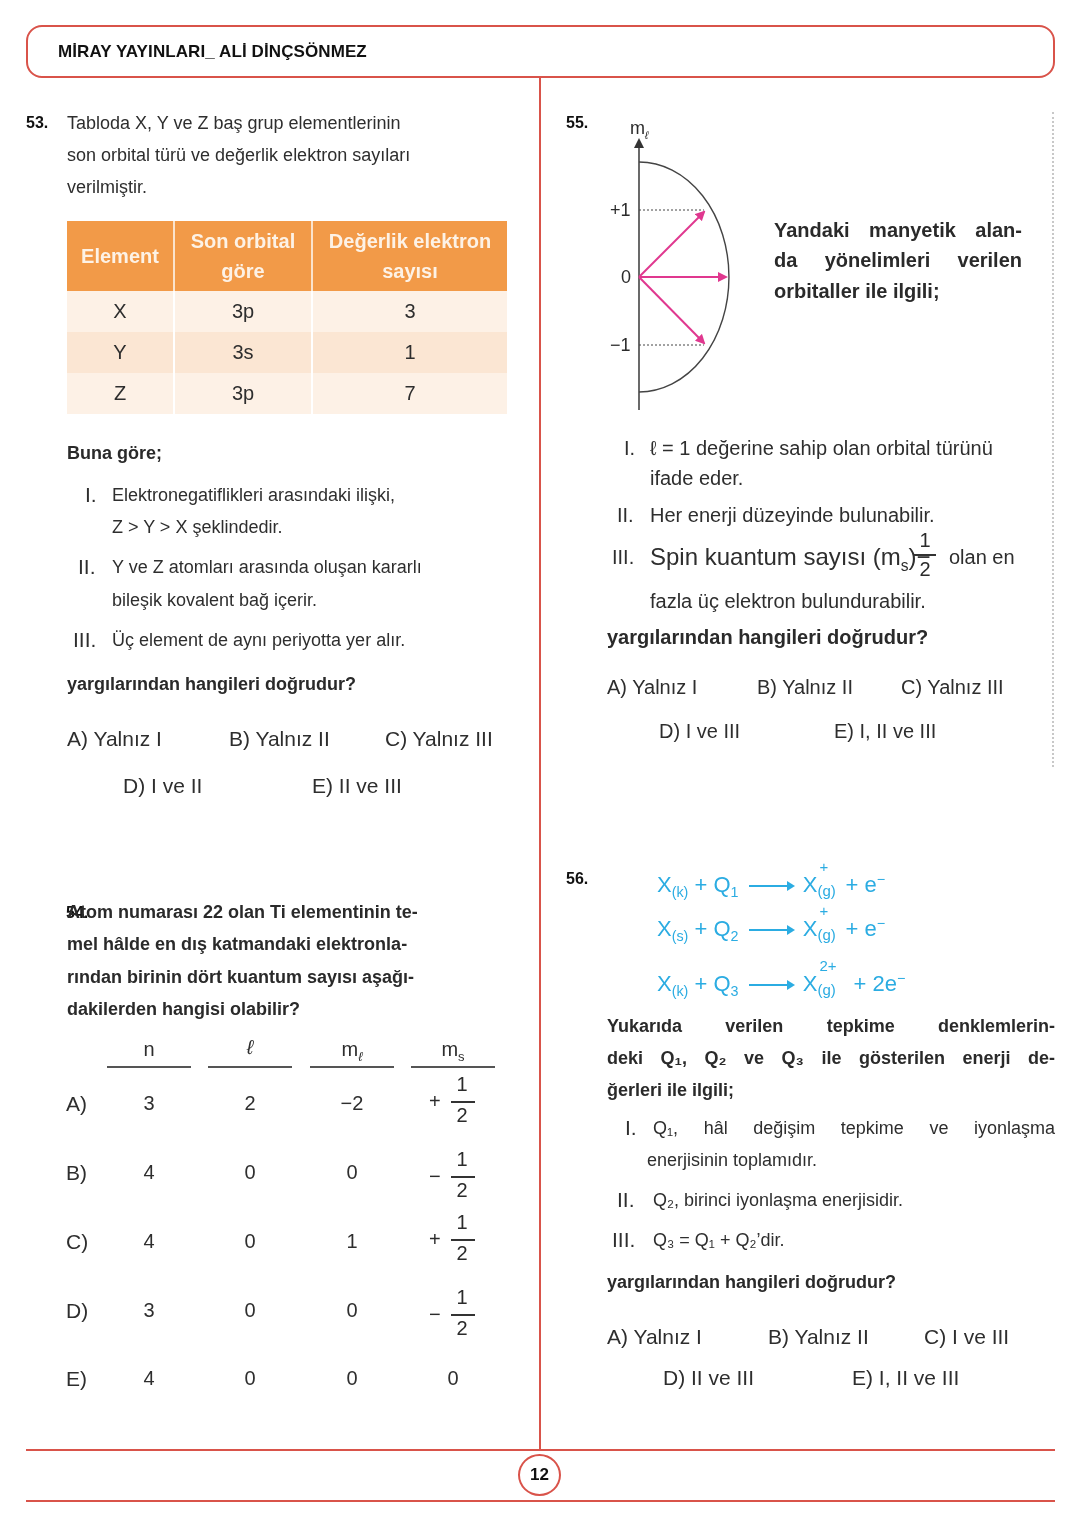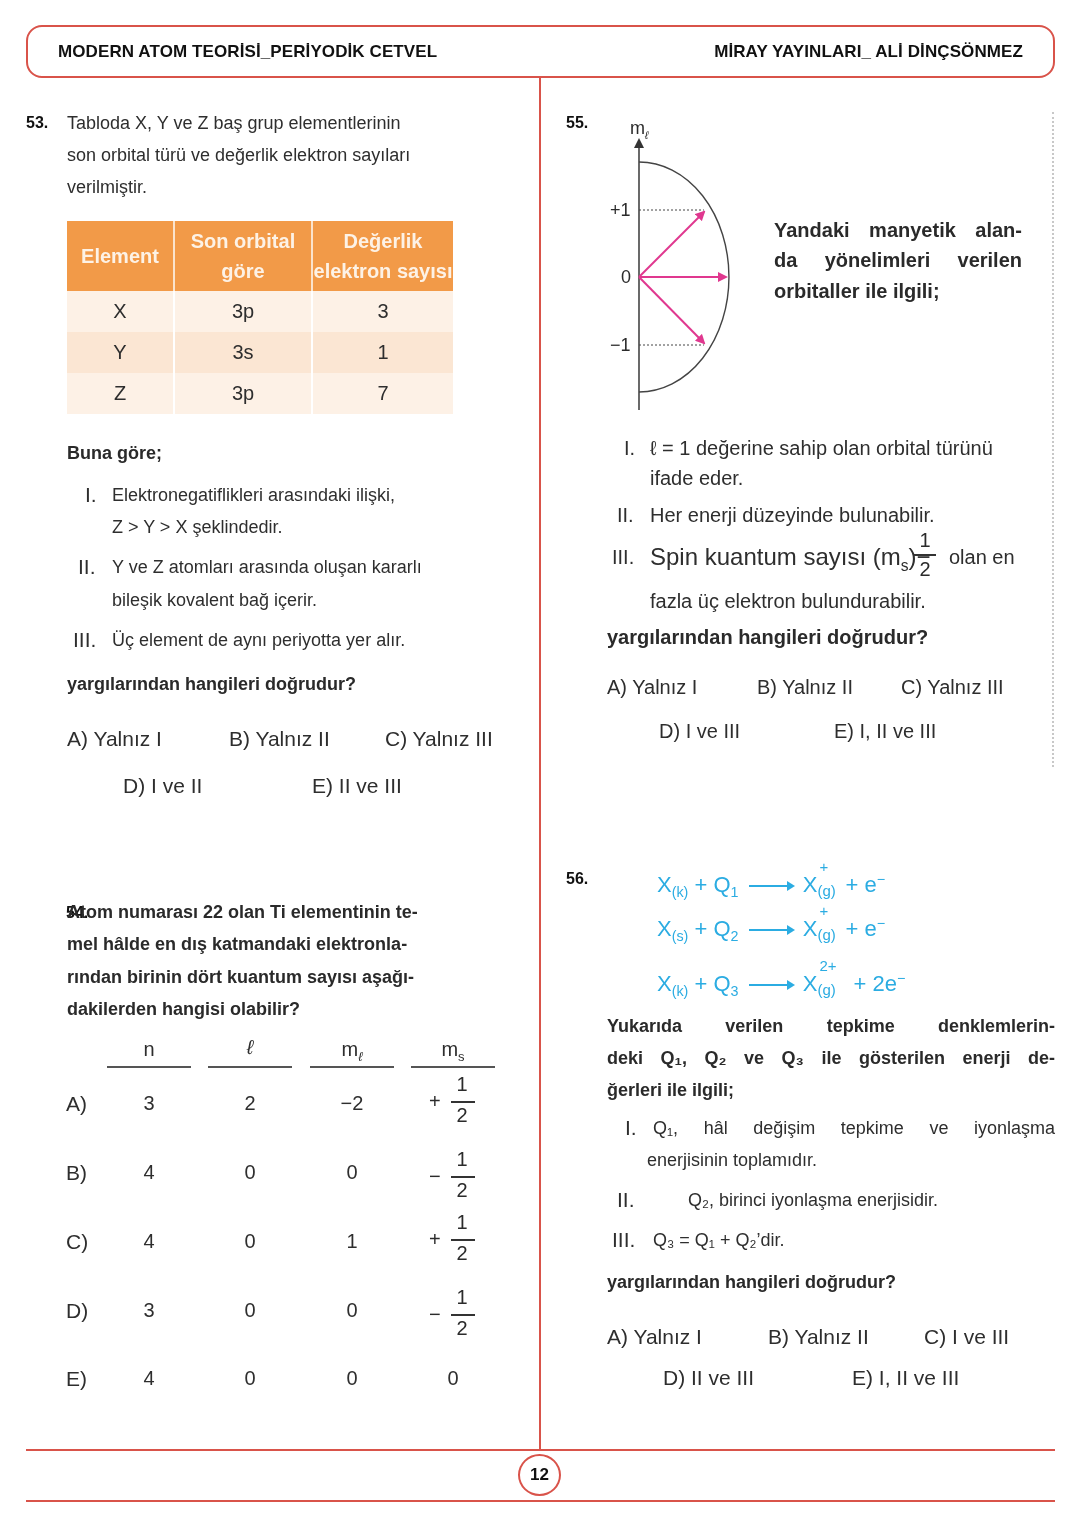--- a/index.html
+++ b/index.html
@@ -25,21 +25,21 @@
     display: flex; align-items: center; justify-content: center;
     font-weight: bold; font-size: 17px; color: #111;
   }
 
   .qnum { position: absolute; font-weight: bold; font-size: 16px; color: #111; }
   .txt { position: absolute; font-size: 18px; line-height: 32px; color: #2e2e2e; }
   .bold { font-weight: bold; color: #2a2a2a; }
   .just { text-align: justify; }
 
   
-  .tbl { position: absolute; left: 67px; top: 221px; width: 386px; border-collapse: collapse; }
+  .tbl { position: absolute; left: 67px; top: 221px; width: 440px; border-collapse: collapse; }
   .tbl th { background: #f29a48; color: #fdf2e6; font-size: 20px; font-weight: bold; line-height: 30px; height: 70px; border-right: 2px solid #fbe3cc; }
   .tbl th:last-child { border-right: none; }
   .tbl td { font-size: 20px; text-align: center; height: 41px; color: #2e2e2e; border-right: 2px solid #fff; }
   .tbl td:last-child { border-right: none; }
   .tbl tr.r0 td { background: #fdf1e6; }
   .tbl tr.r1 td { background: #fbe6d3; }
   .tbl tr.r2 td { background: #fdf1e6; }
 
   .roman { position: absolute; font-size: 21px; line-height: 32px; color: #2e2e2e; }
   .opt { position: absolute; font-size: 21px; color: #2e2e2e; white-space: nowrap; }
@@ -62,21 +62,20 @@
   .eq .arrow::after { content: ""; position: absolute; right: -2px; top: -4px; border-left: 8px solid #2bace2; border-top: 5px solid transparent; border-bottom: 5px solid transparent; }
   .stack { display: inline-block; position: relative; width: 22px; height: 1em; }
   .stack .up { position: absolute; left: 2px; top: -12px; font-size: 15px; }
   .stack .dn { position: absolute; left: 0; top: 12px; font-size: 15px; }
   .stack.w { width: 30px; }
 </style>
 </head>
 <body>
 
 <div class="header">
-  <span>MODERN ATOM TEORİSİ_PERİYODİK CETVEL</span>
   <span>MİRAY YAYINLARI_ ALİ DİNÇSÖNMEZ</span>
 </div>
 
 <div class="vdivider"></div>
 <div class="dotted-right"></div>
 
 <div class="qnum" style="left:26px; top:114px;">53.</div>
 <div class="txt" style="left:67px; top:107px;">Tabloda X, Y ve Z baş grup elementlerinin</div>
 <div class="txt" style="left:67px; top:139px;">son orbital türü ve değerlik elektron sayıları</div>
 <div class="txt" style="left:67px; top:171px;">verilmiştir.</div>
@@ -269,21 +268,21 @@
 </div>
 
 <div class="txt bold just" style="left:607px; top:1010px; width:448px; text-align-last:justify;">Yukarıda verilen tepkime denklemlerin-</div>
 <div class="txt bold just" style="left:607px; top:1042px; width:448px; text-align-last:justify;">deki Q₁, Q₂ ve Q₃ ile gösterilen enerji de-</div>
 <div class="txt bold" style="left:607px; top:1074px;">ğerleri ile ilgili;</div>
 
 <div class="roman" style="left:625px; top:1112px;">I.</div>
 <div class="txt just" style="left:653px; top:1112px; width:402px; text-align-last:justify;">Q₁, hâl değişim tepkime ve iyonlaşma</div>
 <div class="txt" style="left:639px; top:1144px;margin-left:8px;">enerjisinin toplamıdır.</div>
 <div class="roman" style="left:617px; top:1184px;">II.</div>
-<div class="txt" style="left:688px; top:1184px;">Q₂, birinci iyonlaşma enerjisidir.</div>
+<div class="txt" style="left:653px; top:1184px;">Q₂, birinci iyonlaşma enerjisidir.</div>
 <div class="roman" style="left:612px; top:1224px;">III.</div>
 <div class="txt" style="left:653px; top:1224px;">Q₃ = Q₁ + Q₂’dir.</div>
 <div class="txt bold" style="left:607px; top:1266px;">yargılarından hangileri doğrudur?</div>
 
 <div class="opt" style="left:607px; top:1325px;">A) Yalnız I</div>
 <div class="opt" style="left:768px; top:1325px;">B) Yalnız II</div>
 <div class="opt" style="left:924px; top:1325px;">C) I ve III</div>
 <div class="opt" style="left:663px; top:1366px;">D) II ve III</div>
 <div class="opt" style="left:852px; top:1366px;">E) I, II ve III</div>
 

